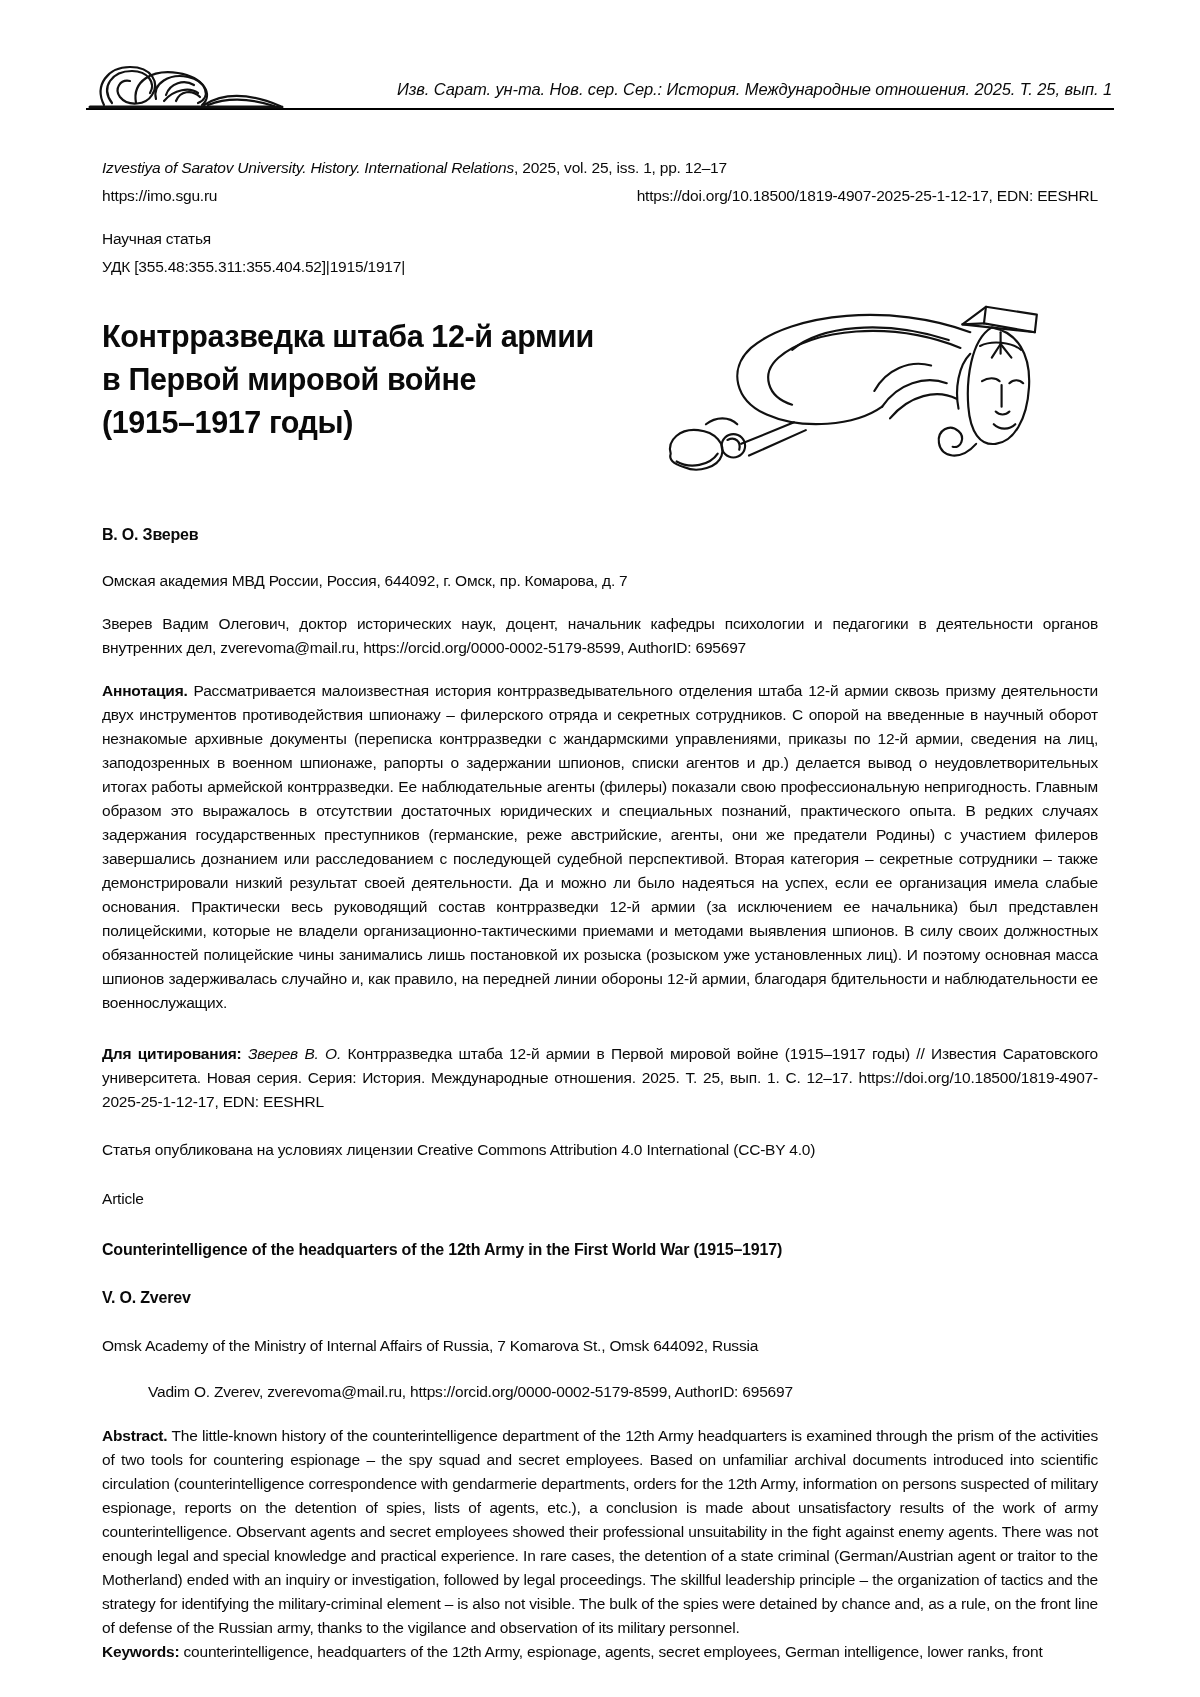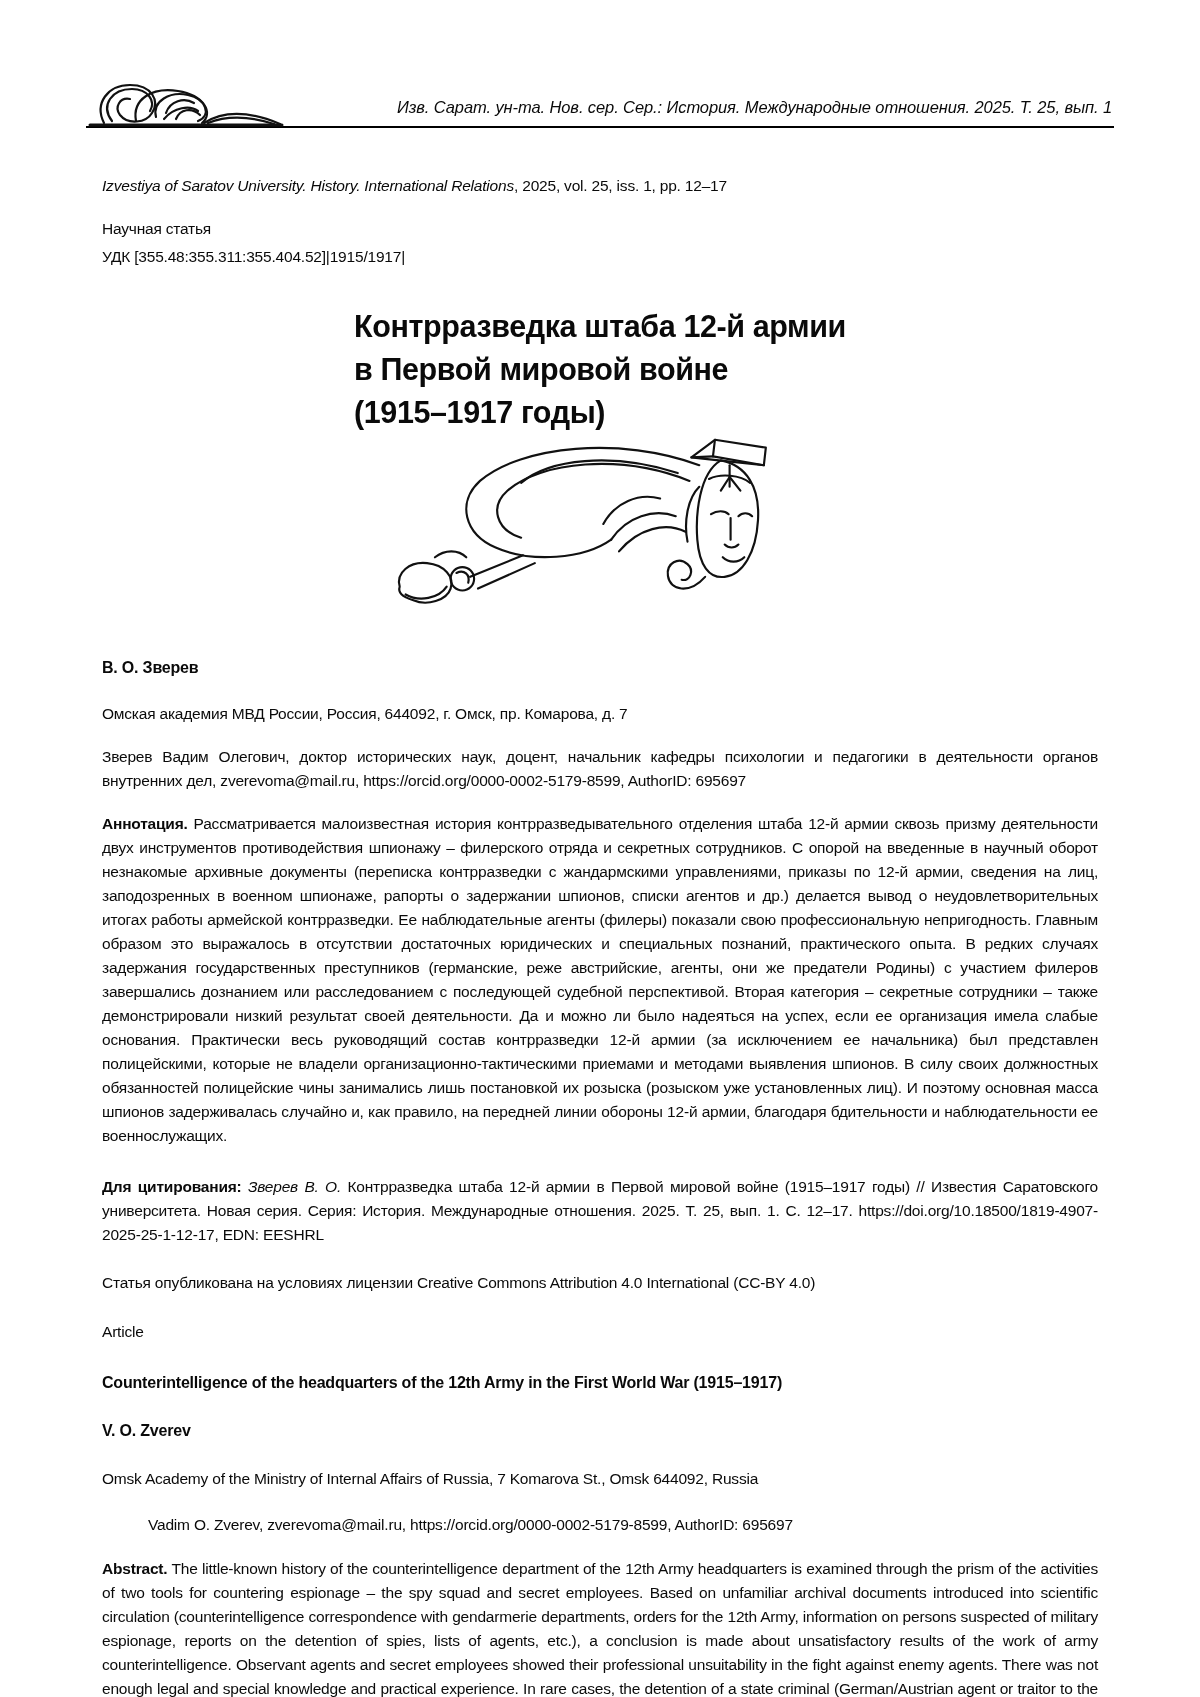--- a/index.html
+++ b/index.html
@@ -14,21 +14,21 @@
     font-family: "Liberation Sans", sans-serif;
     font-size: 15.5px;
     line-height: 24px;
     letter-spacing: -0.2px;
     padding: 0 102px;
     overflow: hidden;
   }
   
   .masthead {
     position: relative;
-    height: 128px;
+    height: 110px;
     margin: 0 -16px;
     border-bottom: 2.5px solid #000;
   }
   .masthead .logo {
     position: absolute;
     left: 0;
     bottom: -3px;
   }
   .running-head {
     position: absolute;
@@ -40,21 +40,21 @@
     white-space: nowrap;
   }
   
   .biblio { margin-top: 44px; line-height: 28px; }
   .biblio .row { display: flex; justify-content: space-between; }
   .it { font-style: italic; }
   .b { font-weight: bold; }
   
   .meta { margin-top: 15px; line-height: 28px; }
   
-  .title-row { display: flex; justify-content: space-between; align-items: center; margin-top: 20px; flex-direction: column; }
+  .title-row { display: flex; justify-content: space-between; align-items: flex-start; margin-top: 20px; }
   h1.title-ru {
     margin: 14px 0 0 0;
     font-size: 30.5px;
     line-height: 43px;
     font-weight: bold;
     letter-spacing: -0.4px;
   }
   .ornament { margin: -4px 56px 0 0; flex: none; }
   
   p { margin: 0; }
@@ -96,20 +96,24 @@
       <path d="M78 44 C88 32 104 30 112 36"></path>
       <path d="M90 44 C94 34 106 32 114 40"></path>
       <path d="M118 48 C140 34 168 38 194 49"></path>
       <path d="M122 48 C142 40 166 42 188 49"></path>
     </svg>
     <div class="running-head">Изв. Сарат. ун-та. Нов. сер. Сер.: История. Международные отношения. 2025. Т. 25, вып. 1</div>
   </header>
 
   <section class="biblio">
     <div><span class="it">Izvestiya of Saratov University. History. International Relations</span><span>, 2025, vol. 25, iss. 1, pp. 12–17</span></div>
+    <div class="row">
+      <span>https://imo.sgu.ru</span>
+      <span>https://doi.org/10.18500/1819-4907-2025-25-1-12-17, EDN:  EESHRL</span>
+    </div>
   </section>
 
   <section class="meta">
     <div>Научная статья</div>
     <div>УДК [355.48:355.311:355.404.52]|1915/1917|</div>
   </section>
 
   <div class="title-row">
     <h1 class="title-ru">
       <div>Контрразведка штаба 12-й армии</div>

